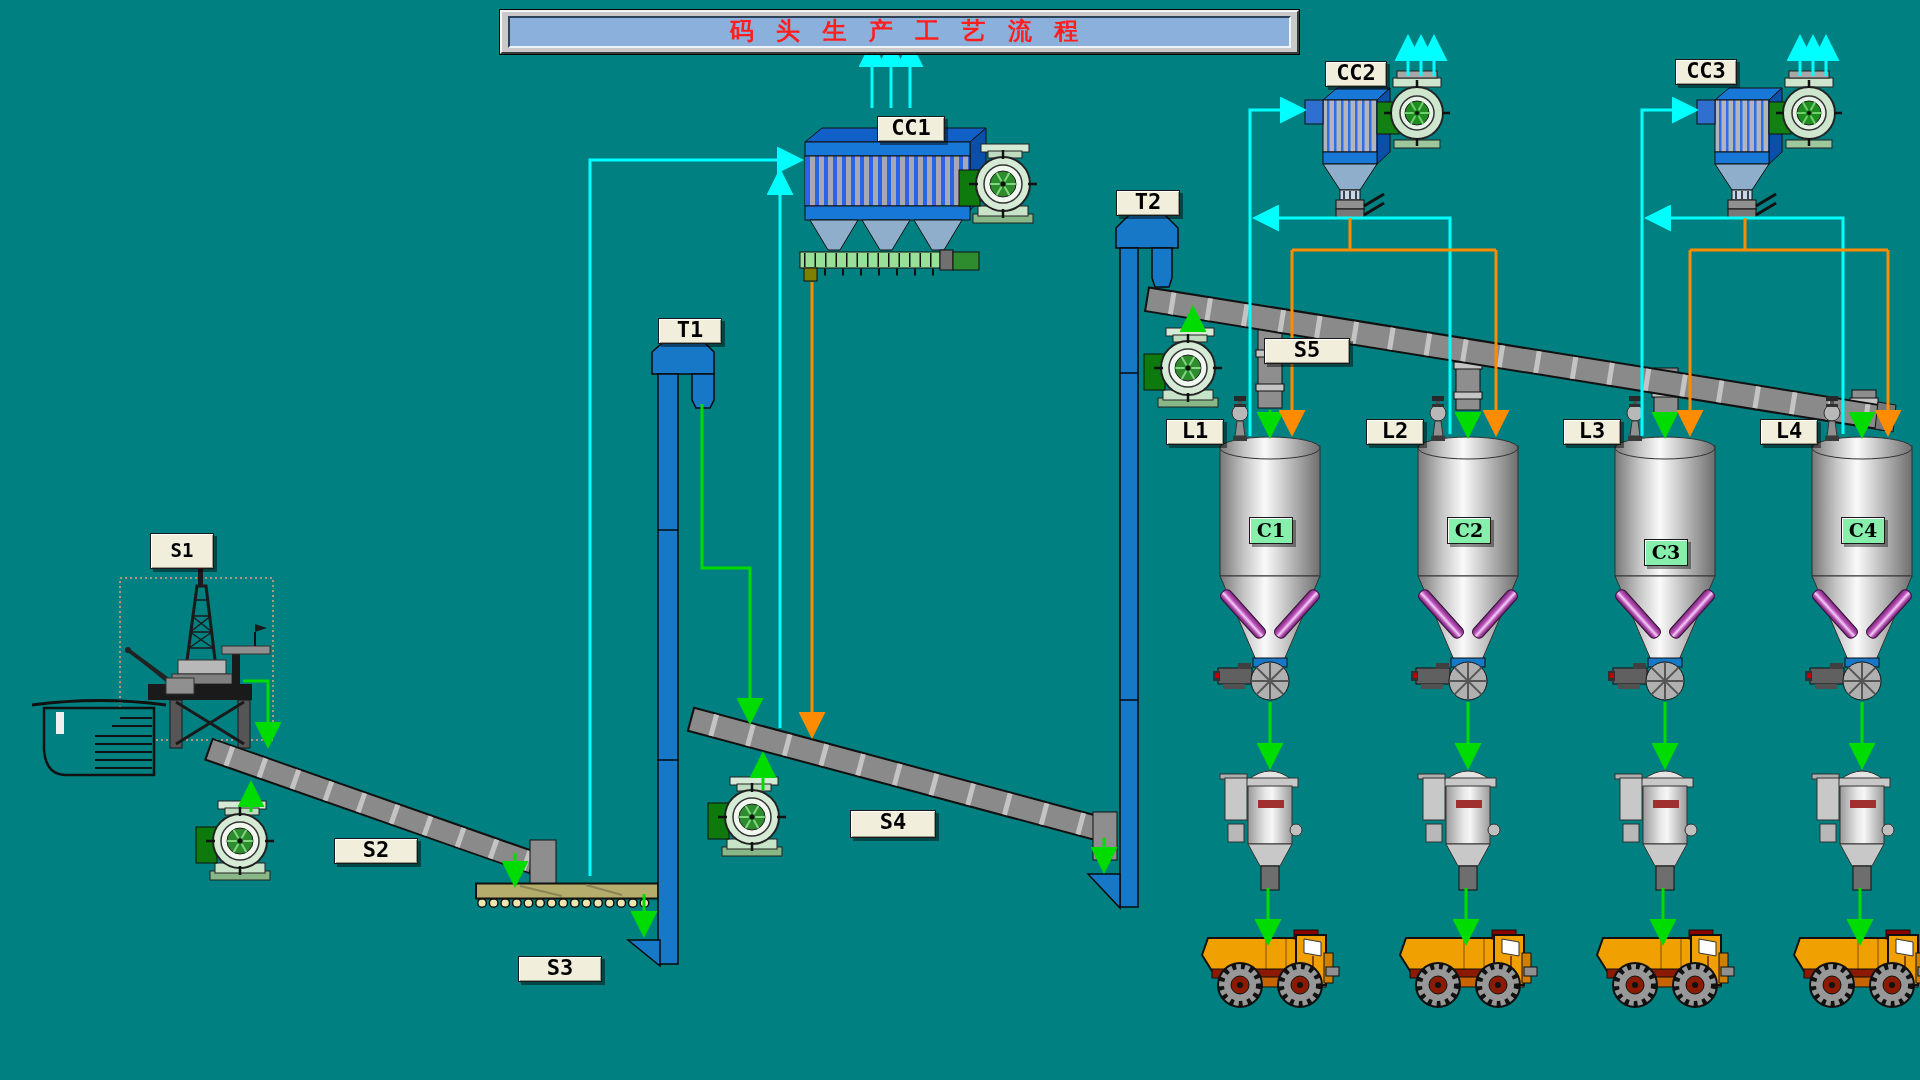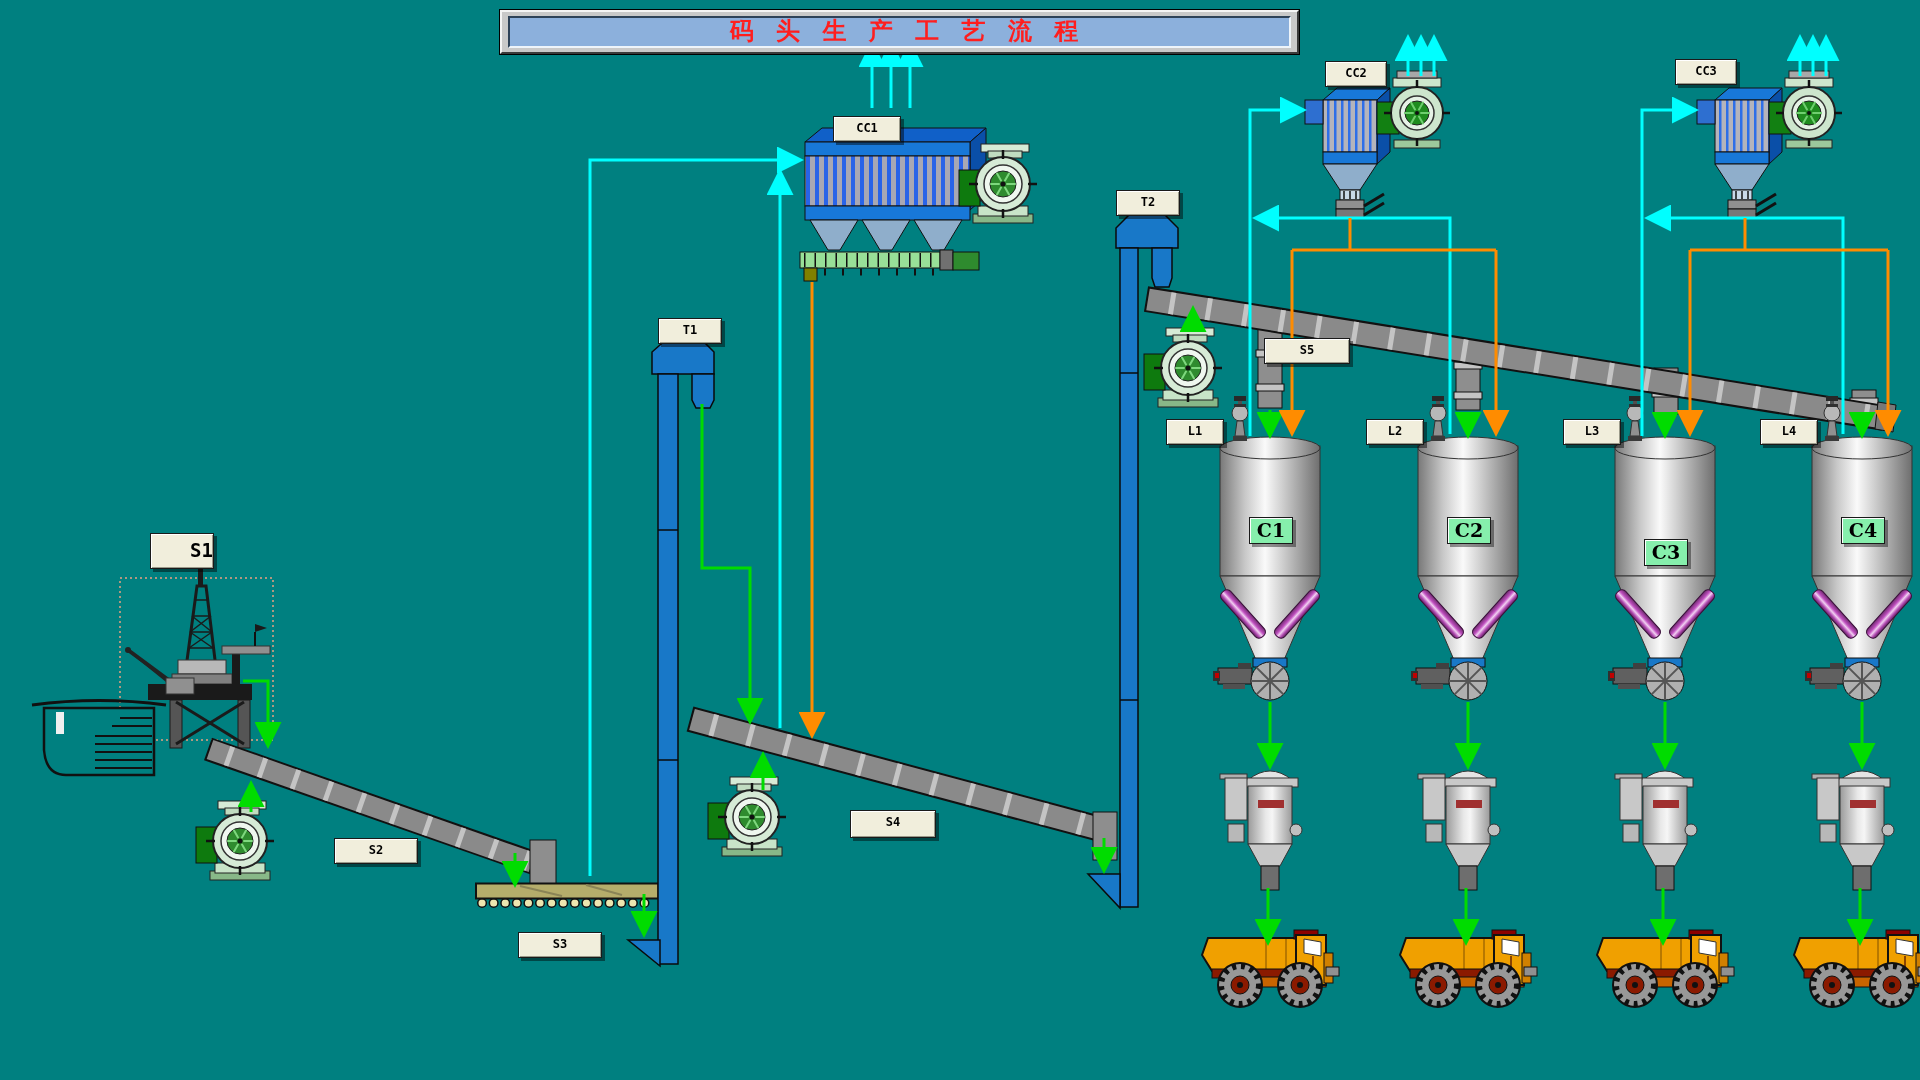--- a/index.html
+++ b/index.html
@@ -3,22 +3,22 @@
 <meta charset="utf-8">
 <style>
   html,body{margin:0;padding:0;background:#008080;}
   #plant{position:relative;width:1920px;height:1080px;background:#008080;overflow:hidden;
          font-family:"DejaVu Sans Mono","Liberation Mono",monospace;}
   svg{position:absolute;left:0;top:0;}
   #equip-layer{z-index:1;}
   #pipe-layer{z-index:3;pointer-events:none;}
   .plate{position:absolute;z-index:4;background:#F1EEDC;border:1px solid #1a1a1a;
          box-shadow:inset 1px 1px 0 #ffffff,inset -1px -1px 0 #9a9a8a,3px 3px 0 rgba(0,0,0,0.45);
-         color:#000;font-weight:bold;font-size:12px;line-height:22px;text-align:center;}
-  .plate.big{font-size:19px;line-height:32px;text-align:right;}
+         color:#000;font-weight:bold;font-size:22px;line-height:22px;text-align:center;}
+  .plate.big{font-size:19px;line-height:32px;}
   .plate.white{background:#86efac;font-family:"DejaVu Serif","Liberation Serif",serif;
          font-size:19px;line-height:24px;box-shadow:inset 1px 1px 0 #ffffff,3px 3px 0 rgba(0,0,0,0.4);}
   #title-frame{position:absolute;z-index:5;left:500px;top:10px;width:795px;height:40px;
          background:#C9C9C9;border-top:2px solid #F5F5F5;border-left:2px solid #F5F5F5;
          border-right:2px solid #3a3a3a;border-bottom:2px solid #3a3a3a;box-shadow:0 0 0 1px #000;}
   #title-inner{position:absolute;left:6px;top:4px;right:6px;bottom:4px;background:#8CB0DC;
          border-top:2px solid #2e4258;border-left:2px solid #2e4258;
          border-right:2px solid #eef4fa;border-bottom:2px solid #eef4fa;
          color:#FF1E1E;font-weight:bold;font-size:24px;letter-spacing:7px;
          text-align:center;line-height:24px;padding-top:1px;
@@ -477,26 +477,26 @@
     <path d="M1888,250 V431" marker-end="url(#aO)"></path>
   </g>
 </svg>
 
 <div id="title-frame">
   <div id="title-inner">码 头 生 产 工 艺 流 程</div>
 </div>
 
 <div class="plate big" style="left:150px;top:533px;width:62px;height:34px">S1</div>
 <div class="plate" style="left:334px;top:838px;width:82px;height:24px">S2</div>
-<div class="plate" style="left:518px;top:932px;width:82px;height:24px">S3</div>
+<div class="plate" style="left:518px;top:956px;width:82px;height:24px">S3</div>
 <div class="plate" style="left:850px;top:810px;width:84px;height:26px">S4</div>
 <div class="plate" style="left:1264px;top:338px;width:84px;height:24px">S5</div>
 <div class="plate" style="left:658px;top:318px;width:62px;height:24px">T1</div>
 <div class="plate" style="left:1116px;top:190px;width:62px;height:24px">T2</div>
-<div class="plate" style="left:833px;top:116px;width:66px;height:24px">CC1</div>
+<div class="plate" style="left:877px;top:116px;width:66px;height:24px">CC1</div>
 <div class="plate" style="left:1325px;top:61px;width:60px;height:24px">CC2</div>
 <div class="plate" style="left:1675px;top:59px;width:60px;height:24px">CC3</div>
 <div class="plate" style="left:1166px;top:419px;width:56px;height:24px">L1</div>
 <div class="plate" style="left:1366px;top:419px;width:56px;height:24px">L2</div>
 <div class="plate" style="left:1563px;top:419px;width:56px;height:24px">L3</div>
 <div class="plate" style="left:1760px;top:419px;width:56px;height:24px">L4</div>
 <div class="plate white" style="left:1249px;top:517px;width:42px;height:25px">C1</div>
 <div class="plate white" style="left:1447px;top:517px;width:42px;height:25px">C2</div>
 <div class="plate white" style="left:1644px;top:539px;width:42px;height:25px">C3</div>
 <div class="plate white" style="left:1841px;top:517px;width:42px;height:25px">C4</div>

